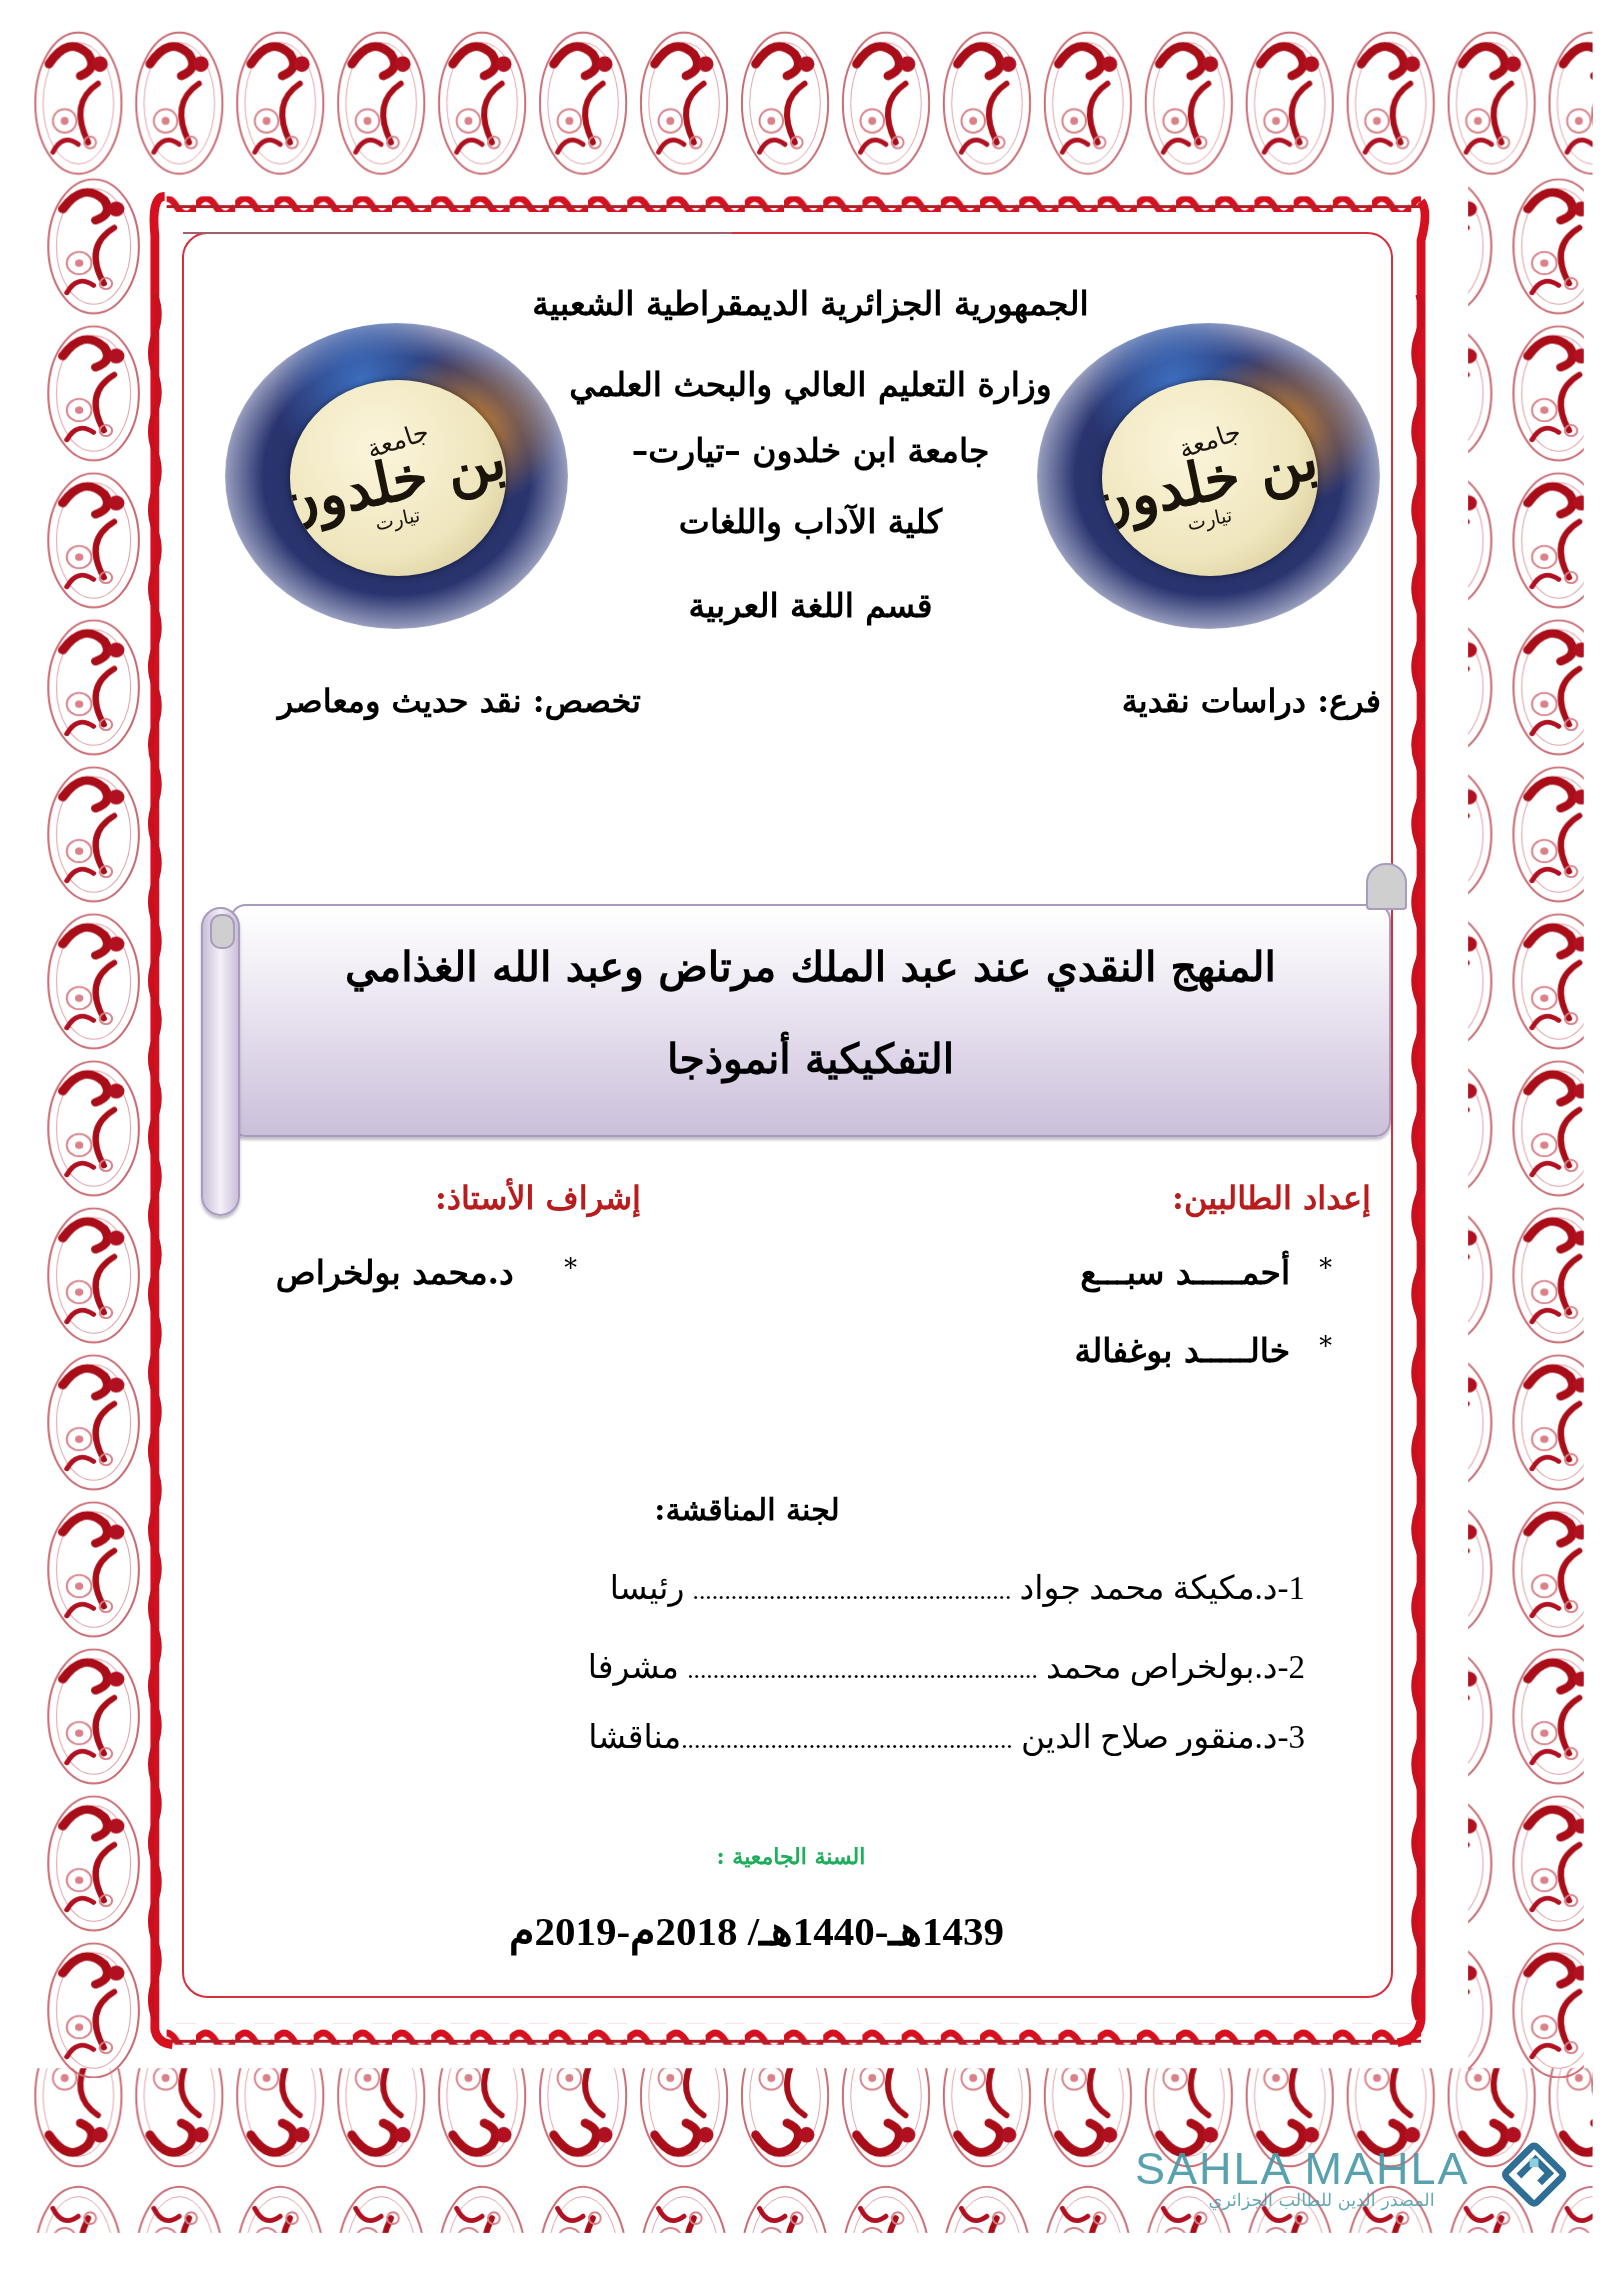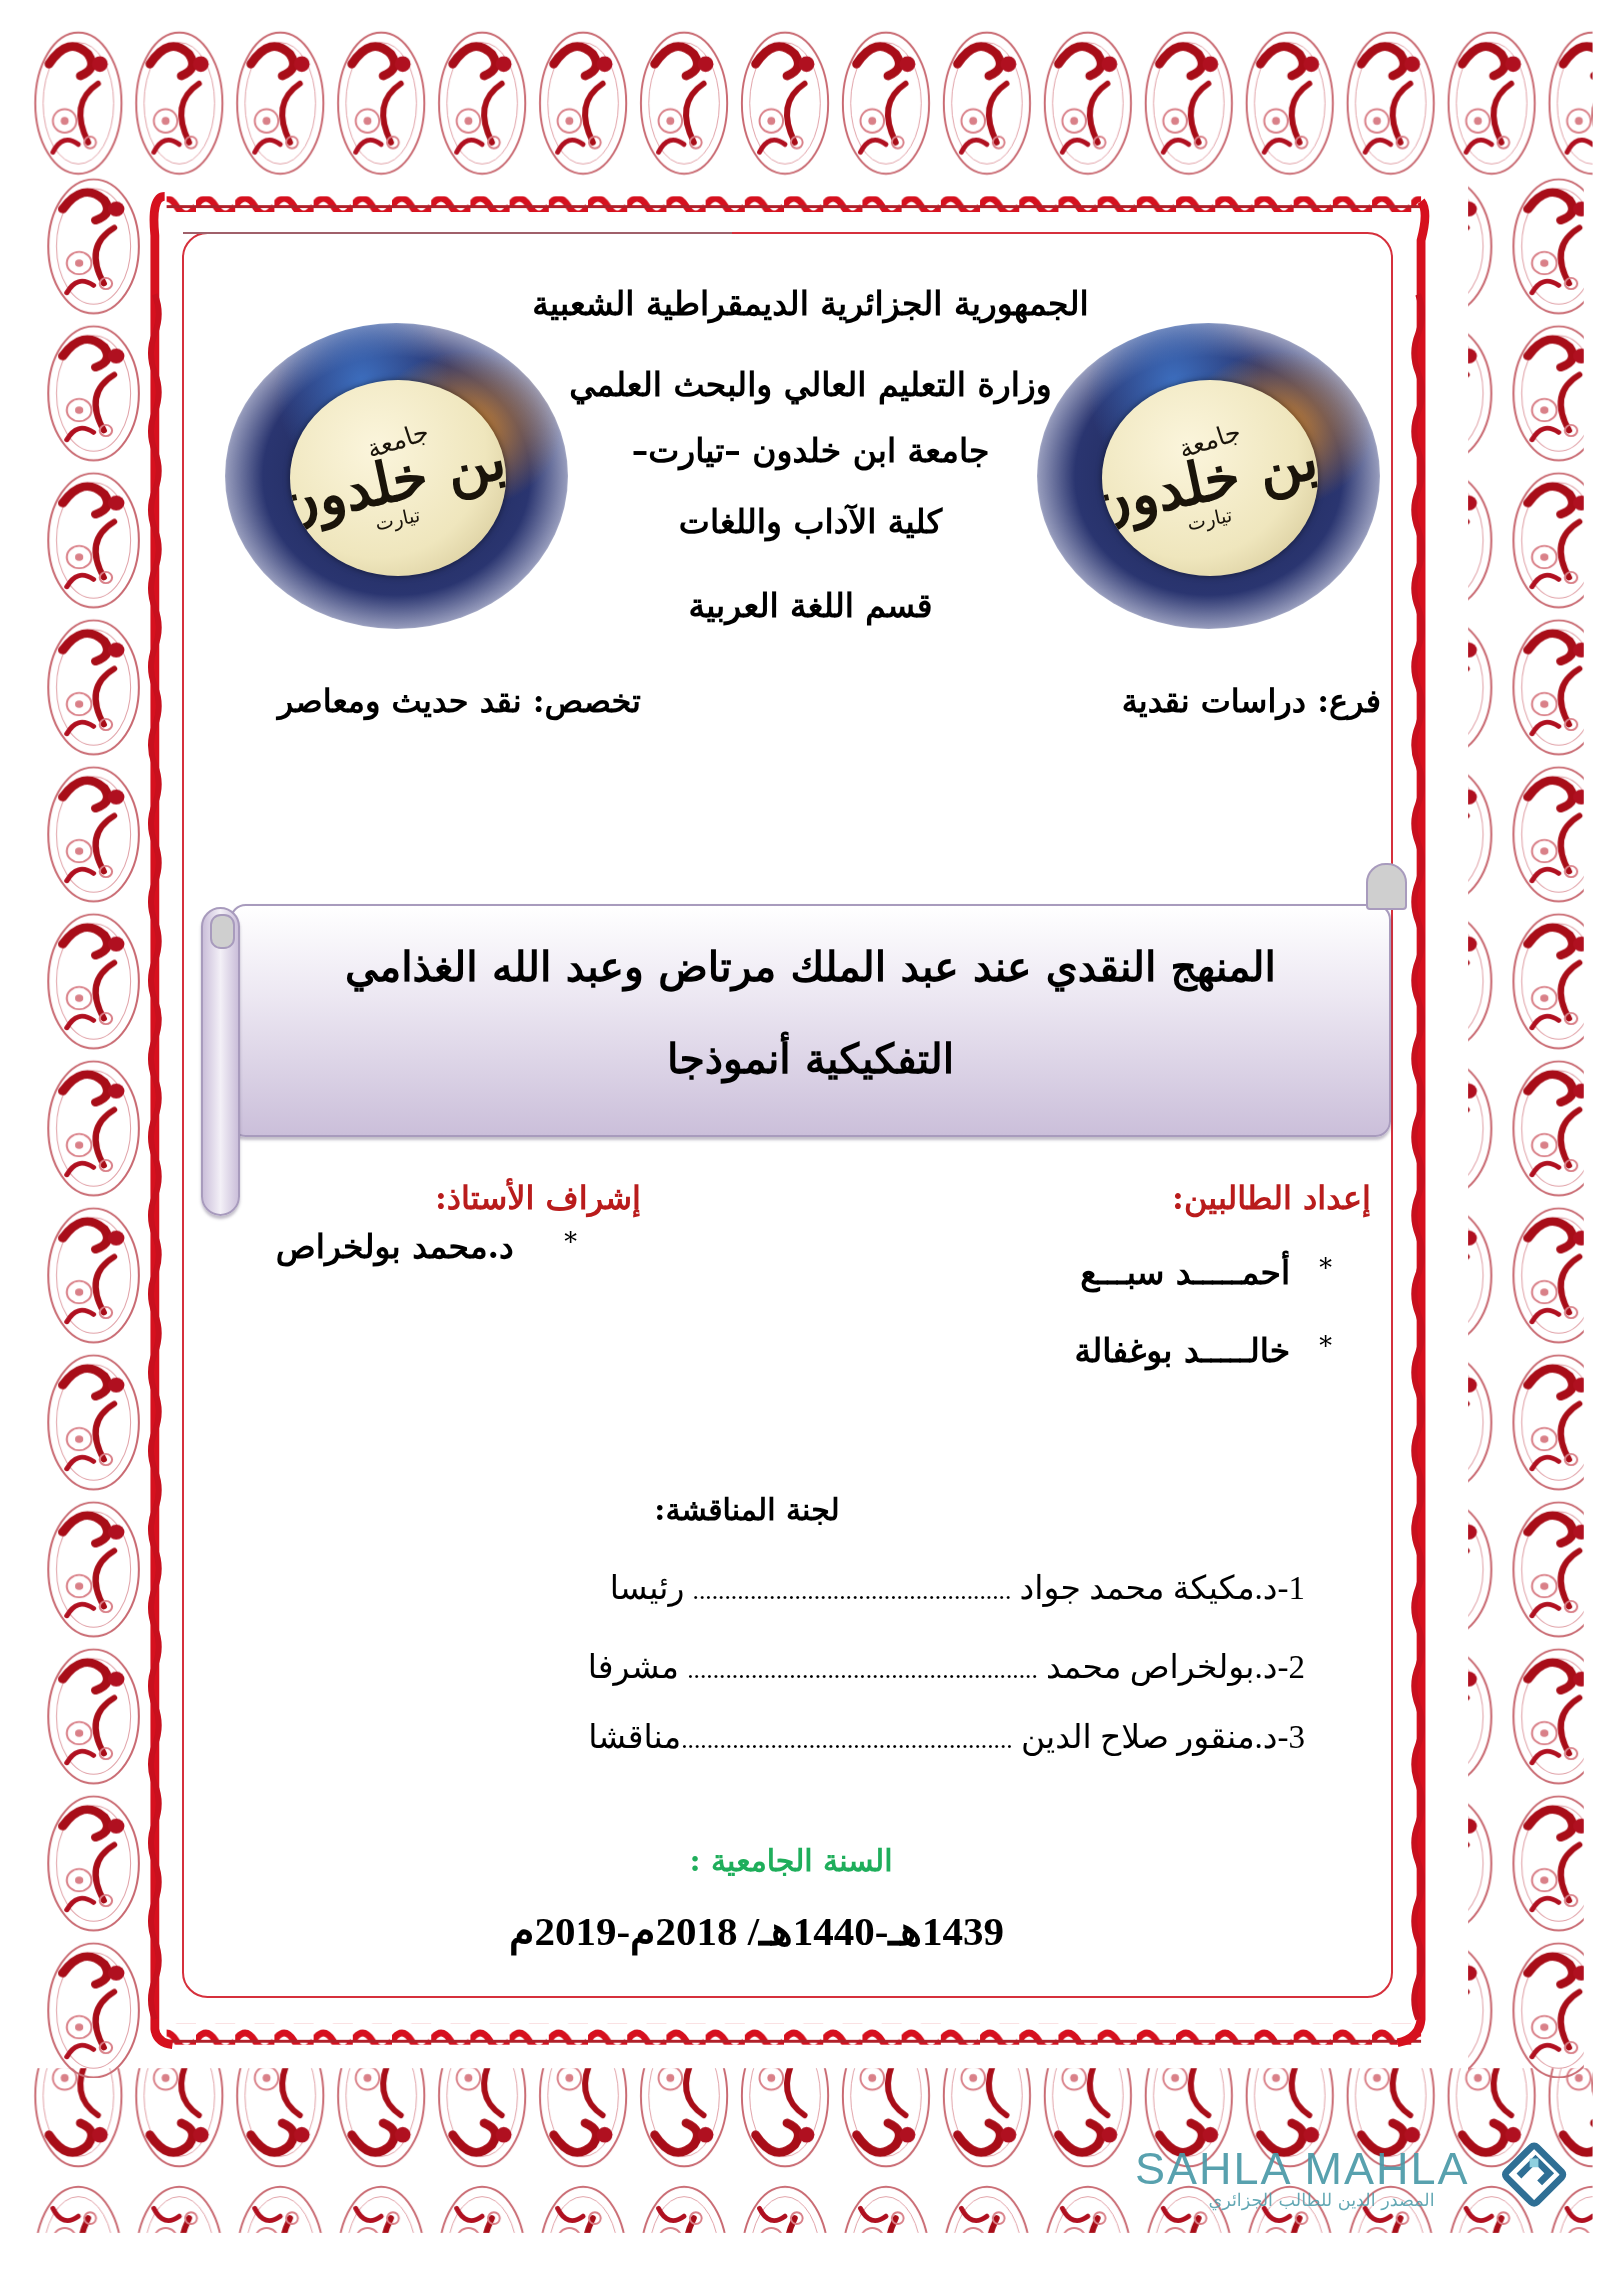--- a/index.html
+++ b/index.html
@@ -136,21 +136,21 @@
   <div class="abs rtl bold red" style="right:980px;top:1179px;font-size:32px;">إشراف الأستاذ:</div>
 
   <div class="abs rtl bold" style="right:289px;top:1253px;font-size:33px;">
     <span style="font-weight:normal;font-size:25.5px;vertical-align:top;margin-left:17.6px;">*</span>
     <span>أحمـــــد سبـــع</span>
   </div>
   <div class="abs rtl bold" style="right:289px;top:1331px;font-size:33px;">
     <span style="font-weight:normal;font-size:25.5px;vertical-align:top;margin-left:17.6px;">*</span>
     <span>خالـــــد بوغفالة</span>
   </div>
-  <div class="abs rtl bold" style="right:1044px;top:1227px;font-size:33px;">
+  <div class="abs rtl bold" style="right:1044px;top:1253px;font-size:33px;">
     <span style="font-weight:normal;font-size:25.5px;vertical-align:top;margin-left:39px;">*</span>
     <span>د.محمد بولخراص</span>
   </div>
 
   <div class="abs rtl bold" style="left:0;width:1621px;text-align:center;top:1492px;font-size:30px;padding-right:127px;box-sizing:border-box;">لجنة المناقشة:</div>
 
   <div class="abs rtl" style="right:316px;top:1568px;font-size:33px;font-family:'Liberation Serif',serif;">
     <span>1</span><span>-د.مكيكة محمد جواد</span>
     <span style="font-size:25.5px;">..................................................</span>
     <span>رئيسا</span>
@@ -158,21 +158,21 @@
   <div class="abs rtl" style="right:316px;top:1647px;font-size:33px;font-family:'Liberation Serif',serif;">
     <span>2</span><span>-د.بولخراص محمد</span>
     <span style="font-size:25.5px;">.......................................................</span>
     <span>مشرفا</span>
   </div>
   <div class="abs rtl" style="right:316px;top:1717px;font-size:33px;font-family:'Liberation Serif',serif;">
     <span>3</span><span>-د.منقور صلاح الدين</span>
     <span style="font-size:25.5px;">....................................................</span><span>مناقشا</span>
   </div>
 
-  <div class="abs rtl bold green" style="left:0;width:1621px;text-align:center;top:1843px;font-size:30px;padding-right:39px;box-sizing:border-box;">السنة الجامعية :</div>
+  <div class="abs rtl bold green" style="left:0;width:1621px;text-align:center;top:1843px;font-size:22px;padding-right:39px;box-sizing:border-box;">السنة الجامعية :</div>
   <div class="abs rtl bold" style="left:0;width:1621px;text-align:center;top:1907px;font-size:41px;font-family:'Liberation Serif',serif;padding-right:108px;box-sizing:border-box;">1439هـ-1440هـ/ 2018م-2019م</div>
 
   <div class="wm" style="left:1135px;top:2143px;font-family:'Liberation Sans',sans-serif;font-size:45px;letter-spacing:2px;color:#4a9aa8;opacity:.92;">SAHLA MAHLA</div>
   <div class="wm rtl" style="left:1145px;top:2190px;font-size:17.6px;color:#4a9aa8;opacity:.85;width:353px;text-align:center;">المصدر الدين للطالب الجزائري</div>
   <svg class="abs" style="left:1500px;top:2137px" width="71" height="78" viewBox="0 0 72 80">
     <g transform="rotate(-45 36 40)" fill="none" stroke="#2f6f95" stroke-width="7">
       <rect x="14" y="16" width="44" height="44" rx="4"></rect>
       <path d="M24 28 h24 v20 h-14"></path>
     </g>
     <rect x="30" y="22" width="9" height="9" fill="#8fd0df"></rect>

